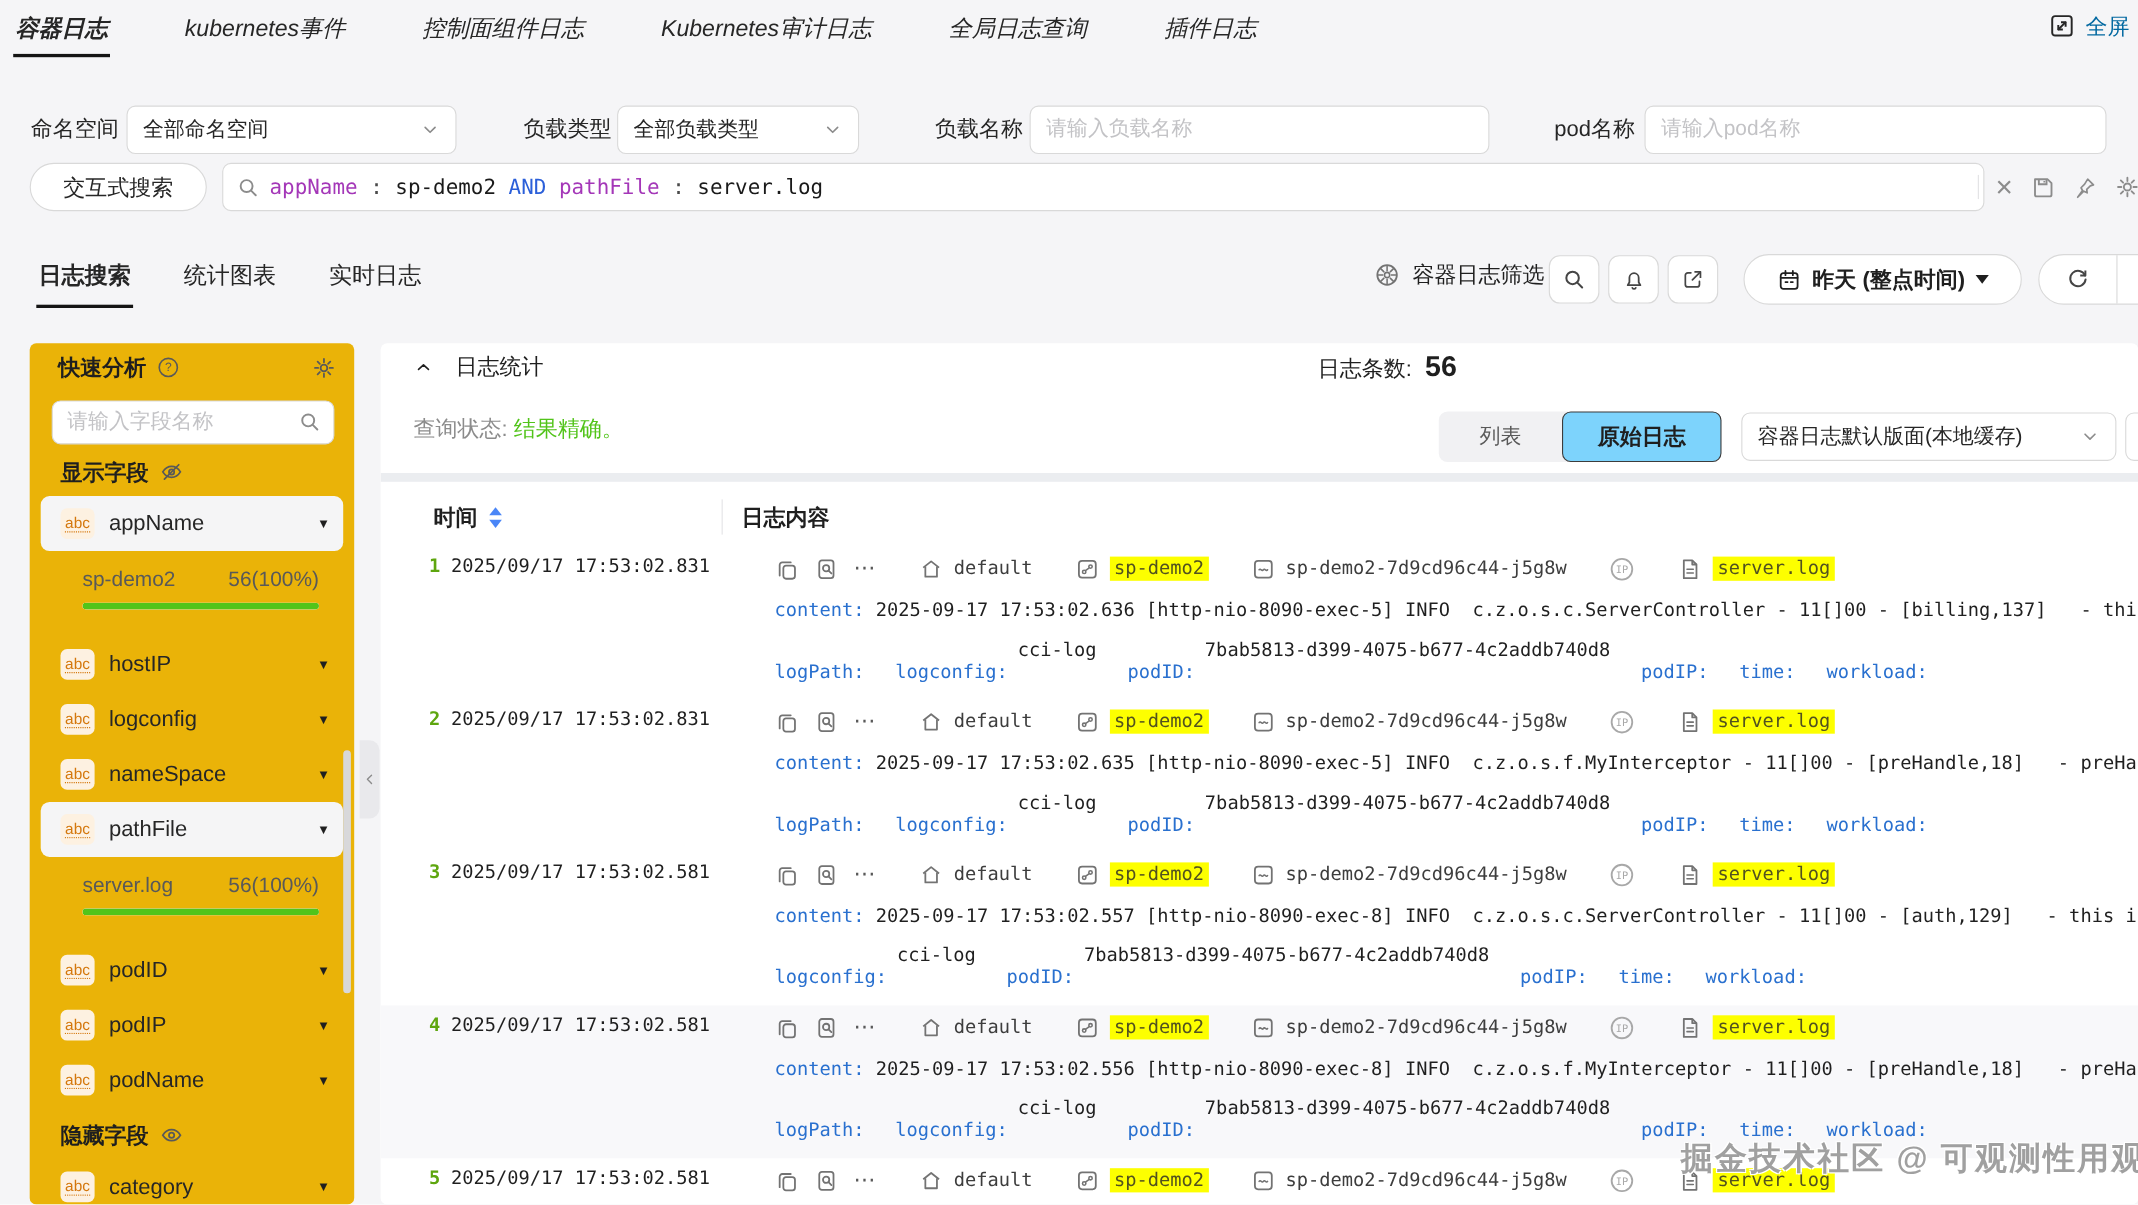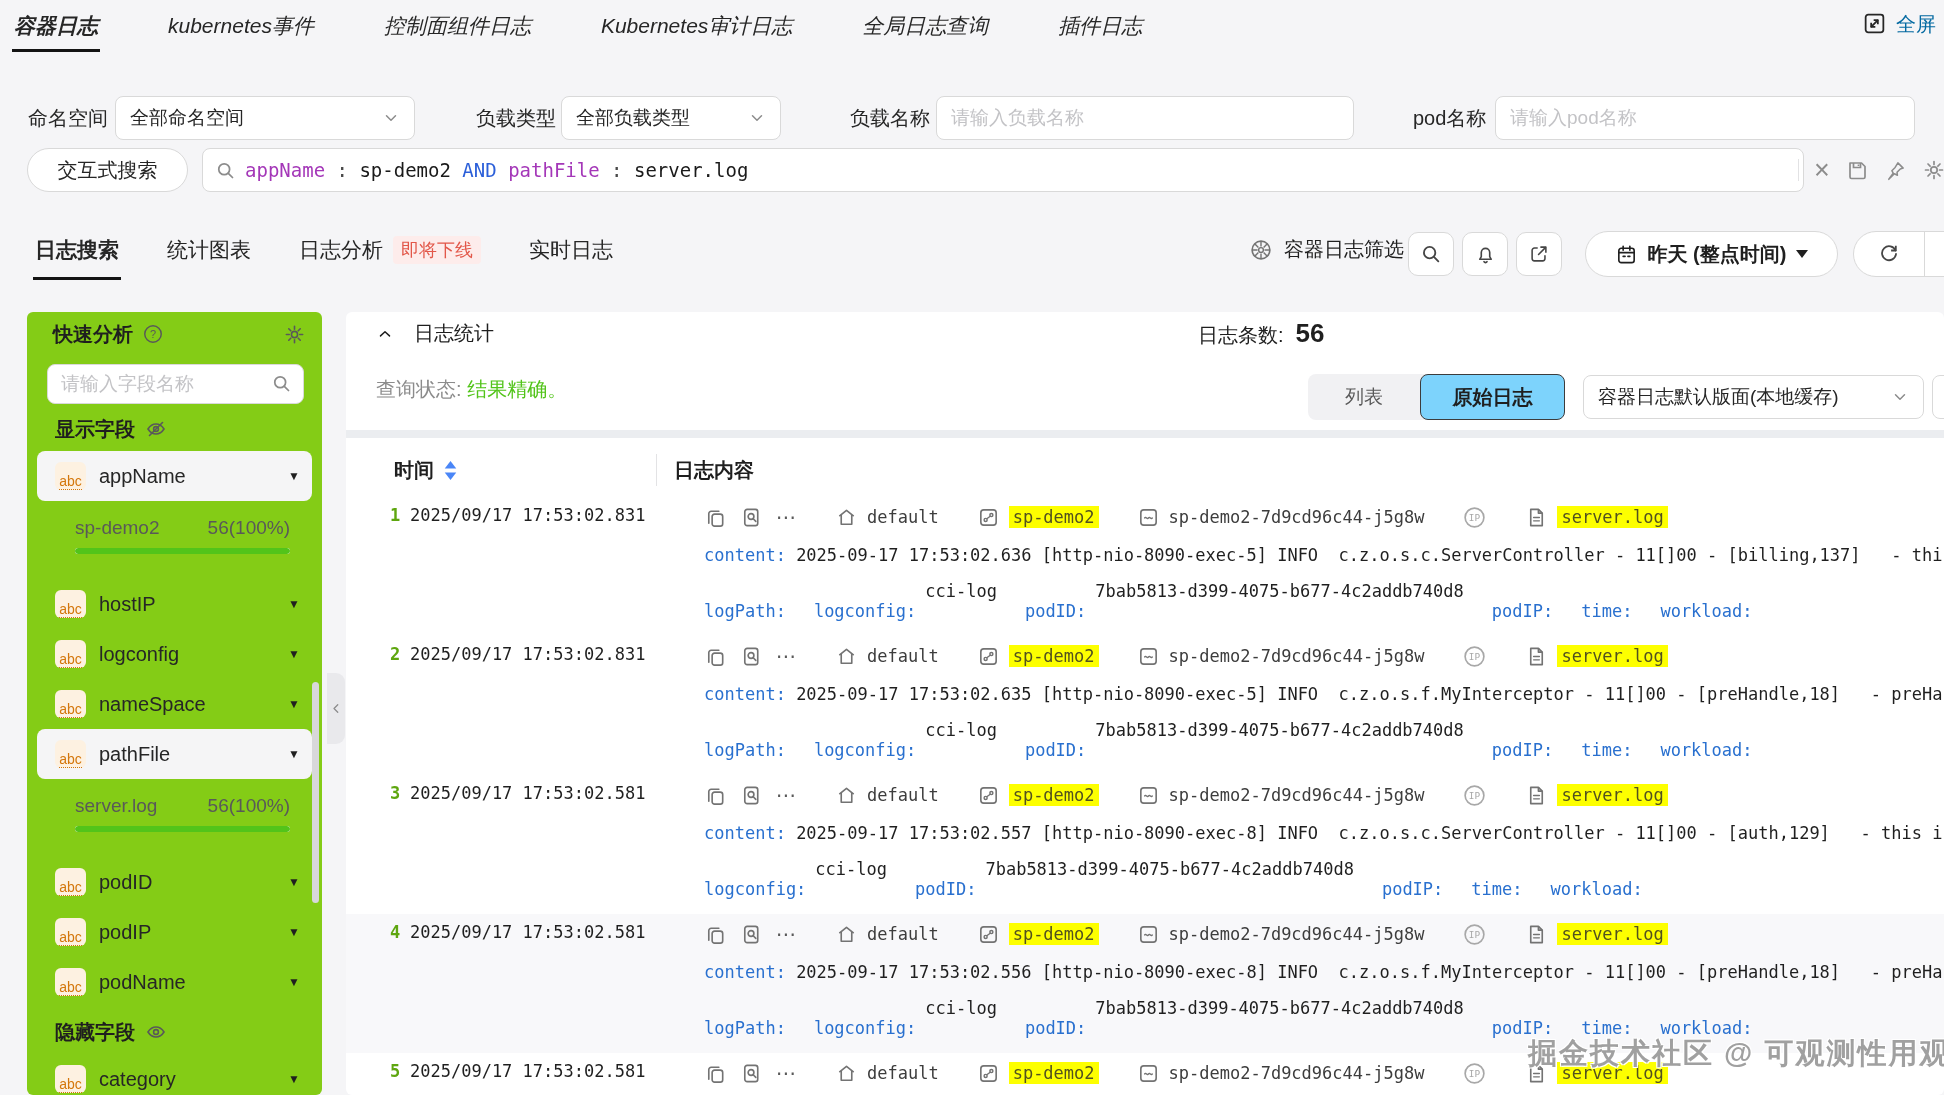--- a/index.html
+++ b/index.html
@@ -43,32 +43,32 @@
   .vbadge { background:#fdeceb; color:#e25749; font-size:18px; padding:2px 8px; border-radius:4px; font-weight:400; }
   .vt-filter { position:absolute; left:1248px; top:6px; display:flex; align-items:center; gap:10px; font-size:20px; color:#1f1f1f; }
   .icon-btn { position:absolute; top:2px; width:46px; height:44px; background:#fff; border:1px solid #d9d9d9; border-radius:10px; display:flex; align-items:center; justify-content:center; cursor:pointer; }
   .time-pill { position:absolute; left:1585px; top:1px; width:253px; height:46px; background:#fff; border:1px solid #d9d9d9; border-radius:23px; display:flex; align-items:center; justify-content:center; gap:10px; font-size:20px; font-weight:600; cursor:pointer; }
   .tri-down { width:0; height:0; border-left:6px solid transparent; border-right:6px solid transparent; border-top:8px solid #1f1f1f; }
   .refresh-pill { position:absolute; left:1853px; top:1px; width:130px; height:46px; background:#fff; border:1px solid #d9d9d9; border-radius:23px; display:flex; align-items:center; cursor:pointer; }
   .refresh-pill .half { width:70px; display:flex; justify-content:center; }
   .refresh-pill .split { width:1px; height:44px; background:#d9d9d9; }
 
   
-  .sidebar { position:absolute; left:27px; top:312px; width:295px; height:783px; background:#84cc16; border-radius:6px; overflow:hidden; padding-top:6px; }
+  .sidebar { position:absolute; left:27px; top:312px; width:295px; height:783px; background:#eab308; border-radius:6px; overflow:hidden; padding-top:6px; }
   .sb-title-row { height:32px; margin:0 16px 0 26px; display:flex; align-items:center; gap:9px; }
   .sb-title { font-size:20px; font-weight:700; }
   .sb-gear { margin-left:auto; cursor:pointer; }
   .sb-search-wrap { position:relative; margin:14px 18px 0 20px; }
   input.sbs { width:100%; height:40px; border:1px solid #d9d9d9; border-radius:8px; background:#fff; padding:0 40px 0 13px; font-size:19px; outline:none; font-family:inherit; }
   .sbs-icon { position:absolute; right:12px; top:9px; }
   .sb-sec { margin:12px 16px 0 28px; height:26px; display:flex; align-items:center; gap:9px; font-size:20px; font-weight:700; }
   .sb-fields { margin-top:9px; }
   .sb-field { height:50px; margin:0 10px; padding:0 12px 0 18px; display:flex; align-items:center; gap:13px; border-radius:8px; cursor:pointer; }
   .sb-field.expanded { background:#f5f5f6; }
-  .abc { width:31px; height:28px; background:#fdf1e1; border-radius:6px; display:flex; align-items:flex-end; justify-content:center; flex:none; }
+  .abc { width:31px; height:28px; background:#fdf1e1; border-radius:6px; display:flex; align-items:center; justify-content:center; flex:none; }
   .abc i { font-style:normal; font-size:14px; color:#d4770c; border-bottom:1px dotted #d4770c; line-height:1.1; }
   .fname { font-size:20px; color:#262626; flex:1; }
   .caret { font-size:12px; color:#1f1f1f; }
   .sb-vals { padding:16px 32px 9px 48px; margin-bottom:16px; }
   .sb-val-line { display:flex; justify-content:space-between; font-size:19px; color:#595959; }
   .sb-bar { height:6px; background:#ededed; border-radius:3px; margin-top:9px; overflow:hidden; }
   .sb-bar-fill { height:100%; background:#52c41a; border-radius:3px; }
   .sb-scroll { position:absolute; left:312px; top:682px; width:7px; height:221px; border-radius:4px; background:#d8d8da; }
   .collapse-handle { position:absolute; left:327px; top:673px; width:18px; height:71px; background:#e9e9ec; border-radius:0 9px 9px 0; display:flex; align-items:center; justify-content:center; cursor:pointer; }
 
@@ -297,24 +297,20 @@
 
   <section class="viewtabs">
     <div class="vtabs" id="viewTabs">
         <div class="vtab active">
           <span class="tab-label">日志搜索</span>
         </div>
         <div class="vtab">
           <span class="tab-label">统计图表</span>
         </div>
         <div class="vtab">
-          <span class="tab-label">日志分析</span>
-          <span class="vbadge">即将下线</span>
-        </div>
-        <div class="vtab">
           <span class="tab-label">实时日志</span>
         </div>
       </div>
     <div class="vt-filter">
       <span class="i" style="color:#737373">
           <svg width="26" height="26" viewBox="0 0 24 24">
             <use href="#d-helm"></use>
           </svg>
         </span>
       <span>容器日志筛选</span>

